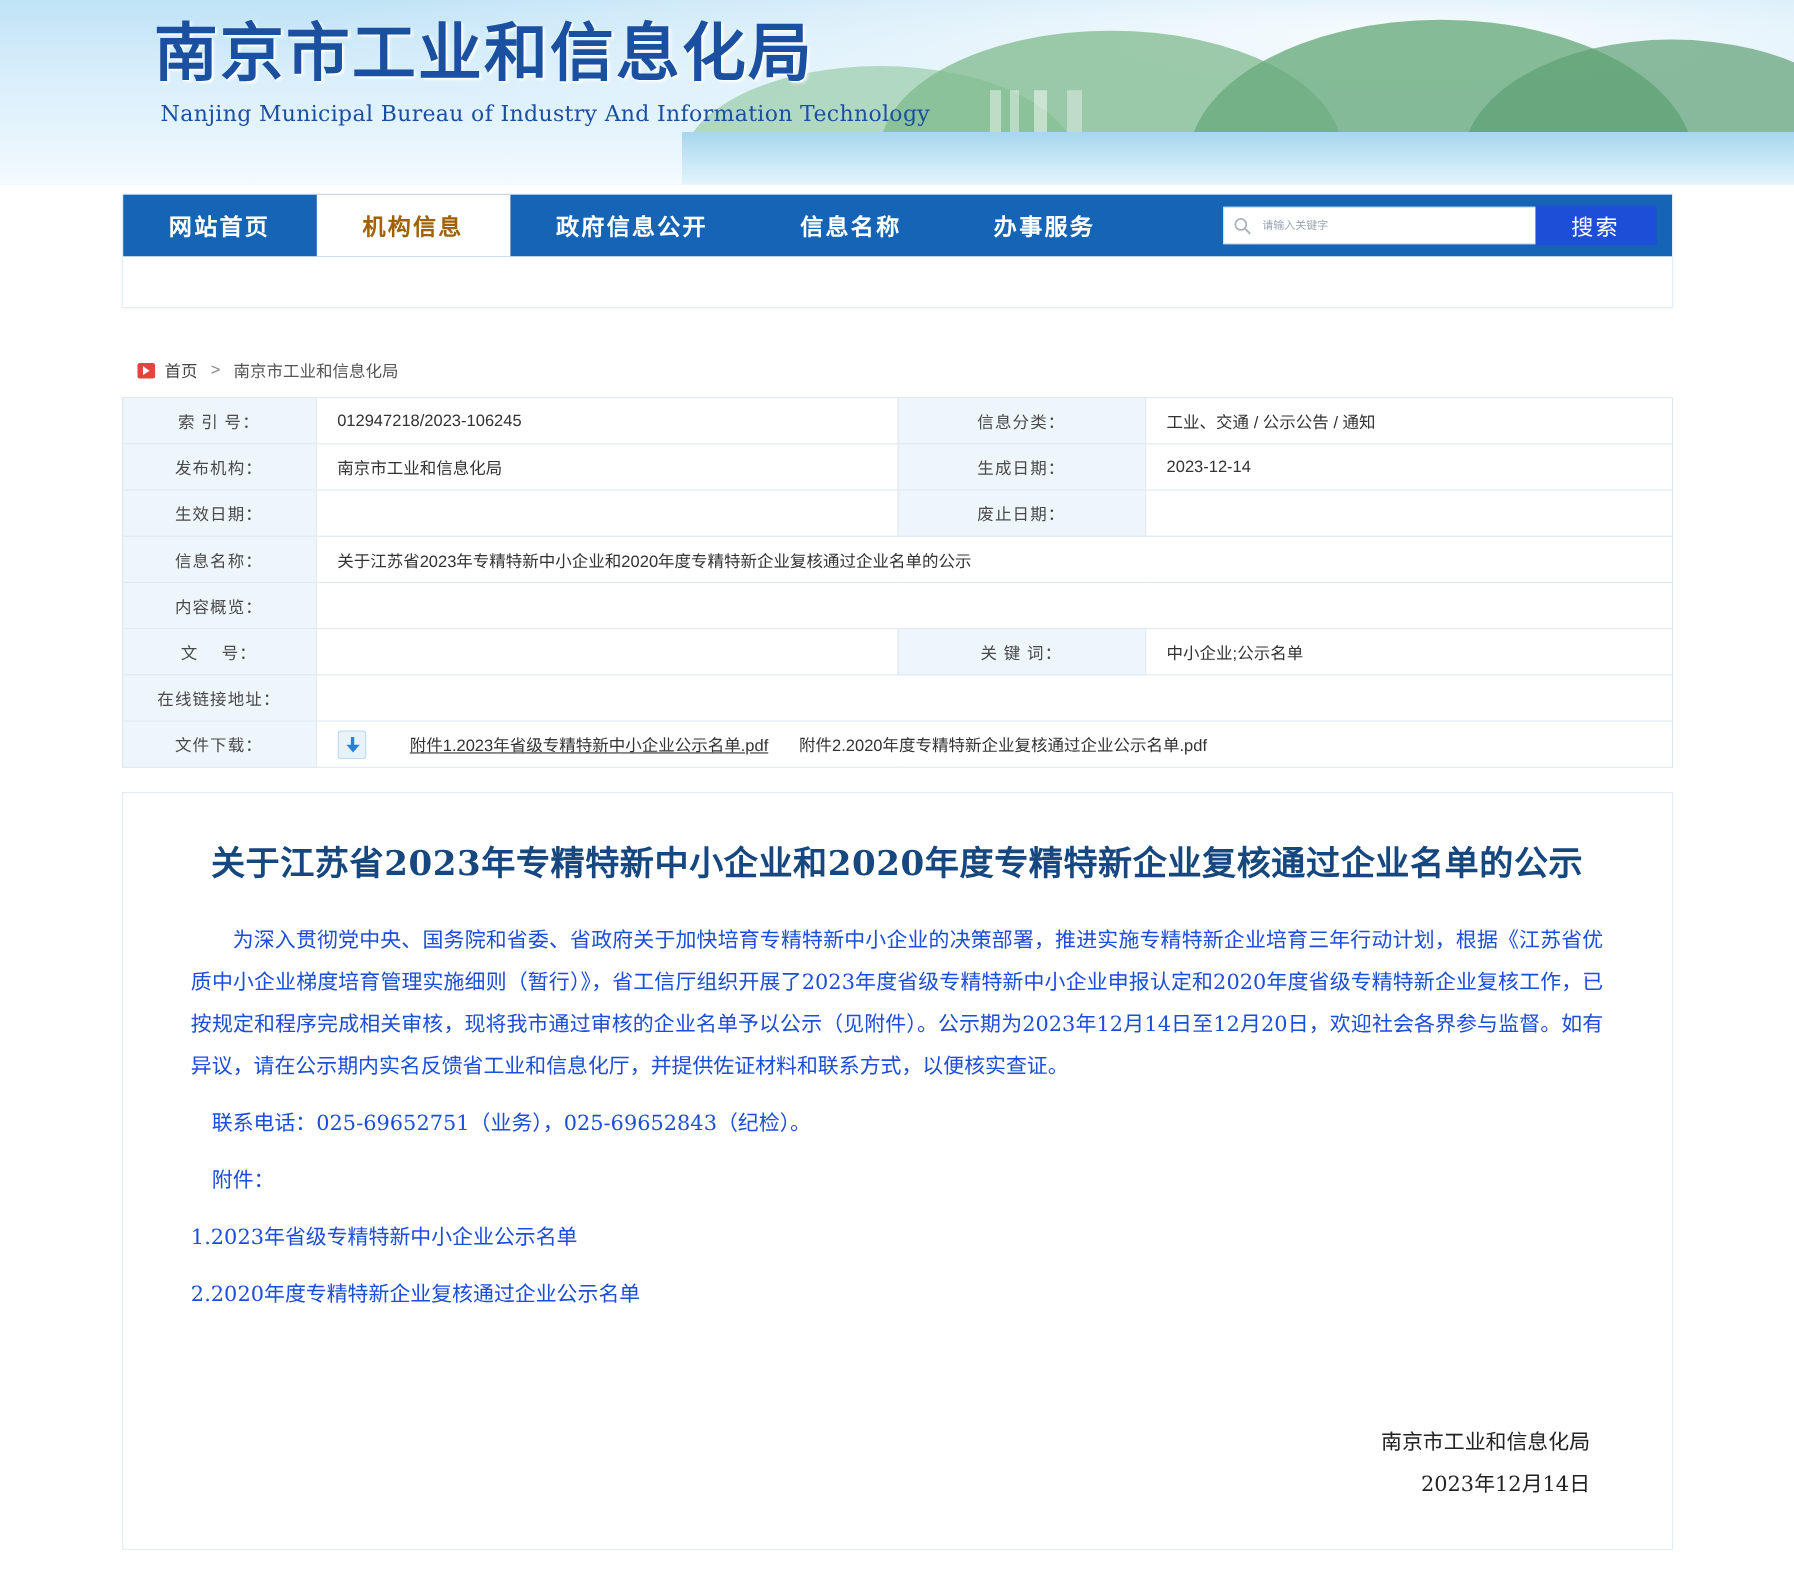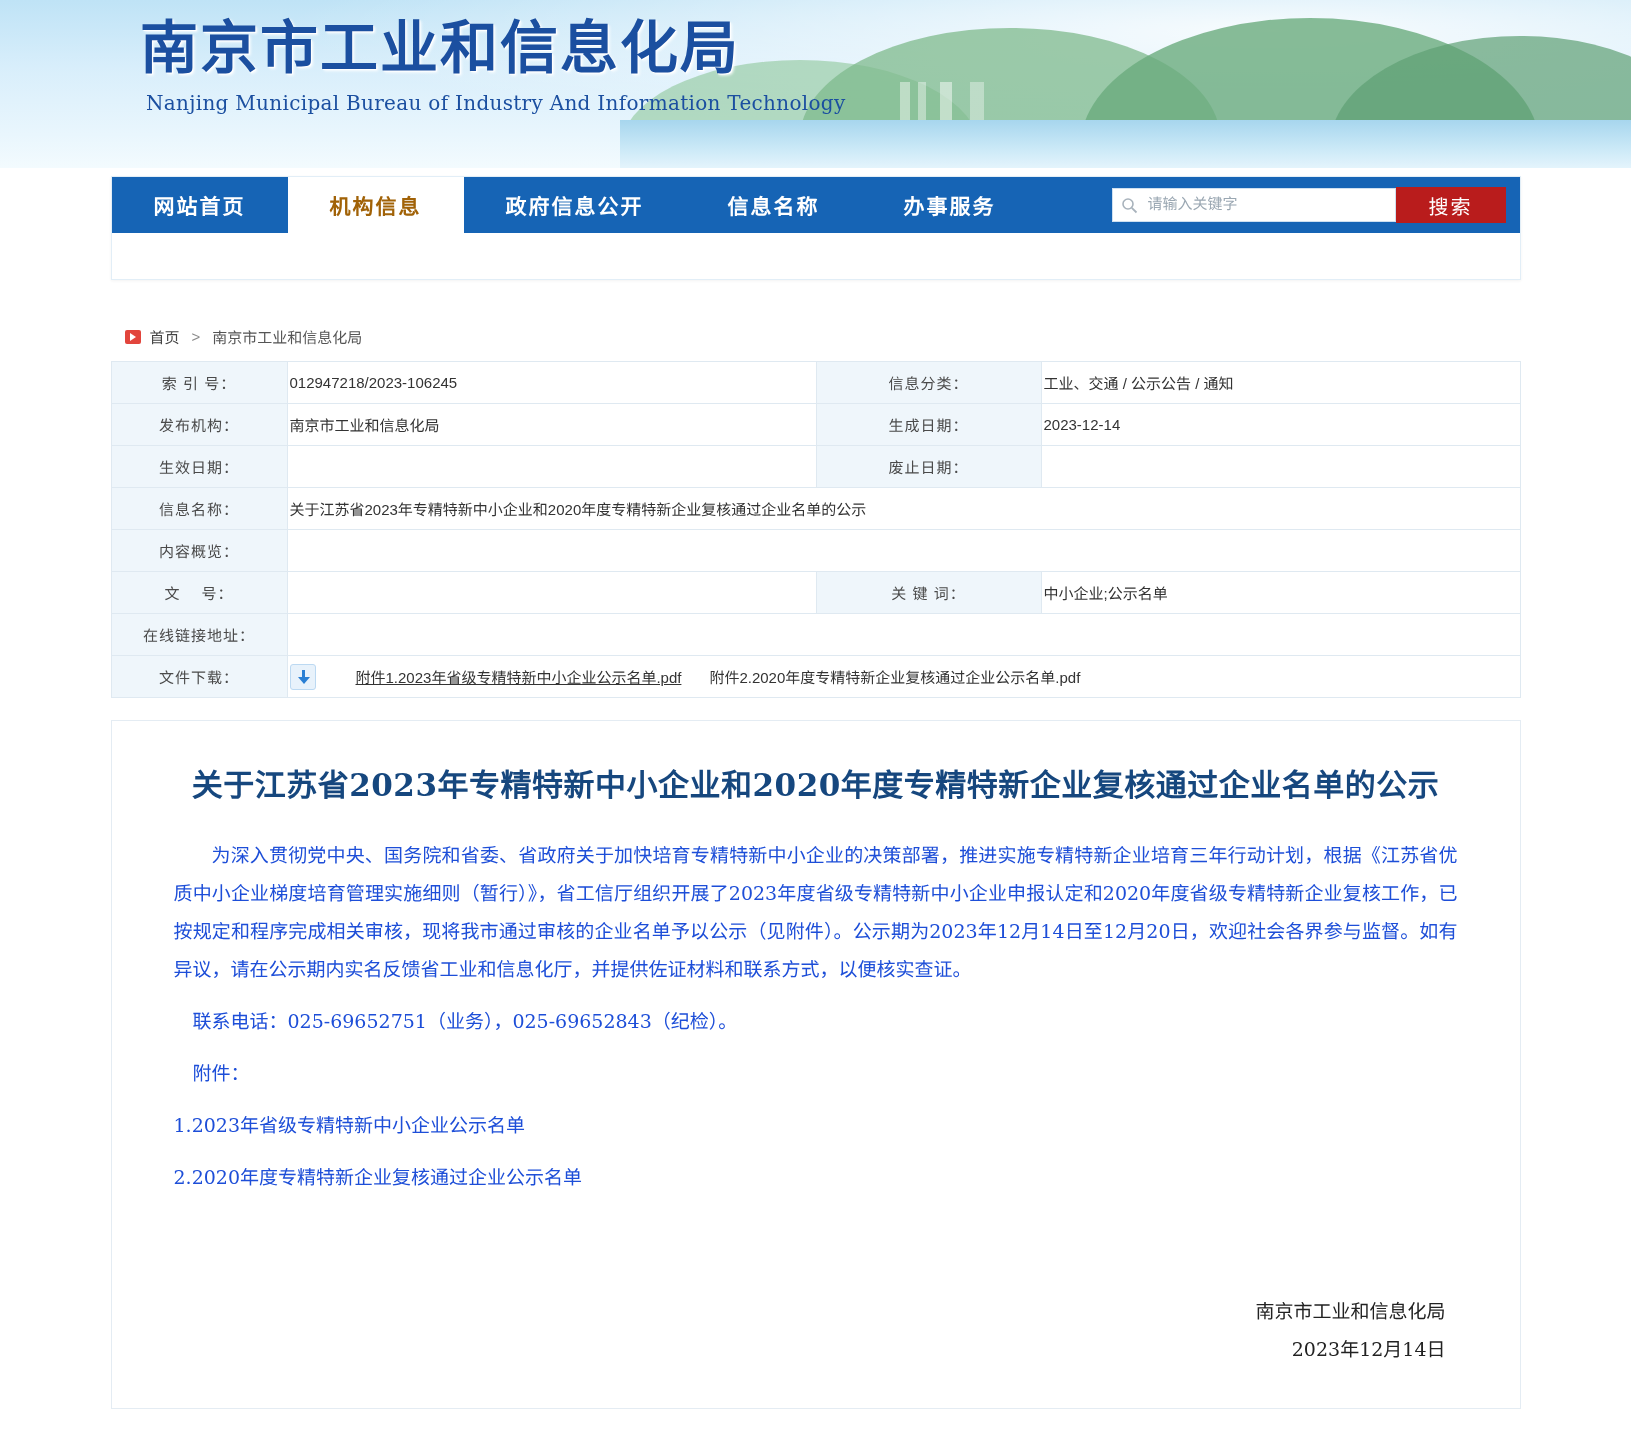--- a/index.html
+++ b/index.html
@@ -124,28 +124,28 @@
   .search-icon {
     width: 17px; height: 17px;
     margin-right: 8px;
     flex: 0 0 auto;
     opacity: .65;
   }
   .search-input {
     border: 0; outline: 0;
     height: 100%;
     width: 100%;
-    font-size: 15px;
+    font-size: 10px;
     color: #333;
-    font-family: Liberation Mono, monospace;
+    font-family: Liberation Serif, serif;
   }
   .search-input::placeholder { color: #9aa7b2; }
   .search-btn {
     width: 110px; height: 36px;
-    background: #b91c1c;
+    background: #1d4ed8;
     color: #ffffff;
     font-size: 20px;
     letter-spacing: 2px;
     border: 0;
     cursor: pointer;
     font-family: "Liberation Sans", sans-serif;
   }
   .nav-subrow {
     height: 46px;
     background: #ffffff;
@@ -184,21 +184,21 @@
   table.meta {
     width: 100%;
     border-collapse: collapse;
     font-size: 15px;
     color: #333;
     table-layout: fixed;
   }
   table.meta td {
     border: 1px solid #dfe9f1;
     height: 42px;
-    padding: 5px 2px;
+    padding: 5px 19px;
     vertical-align: middle;
   }
   td.lbl {
     background: #eff6fb;
     color: #4a4a4a;
     text-align: center;
     width: 176px;
     letter-spacing: 1px;
     white-space: nowrap;
   }

